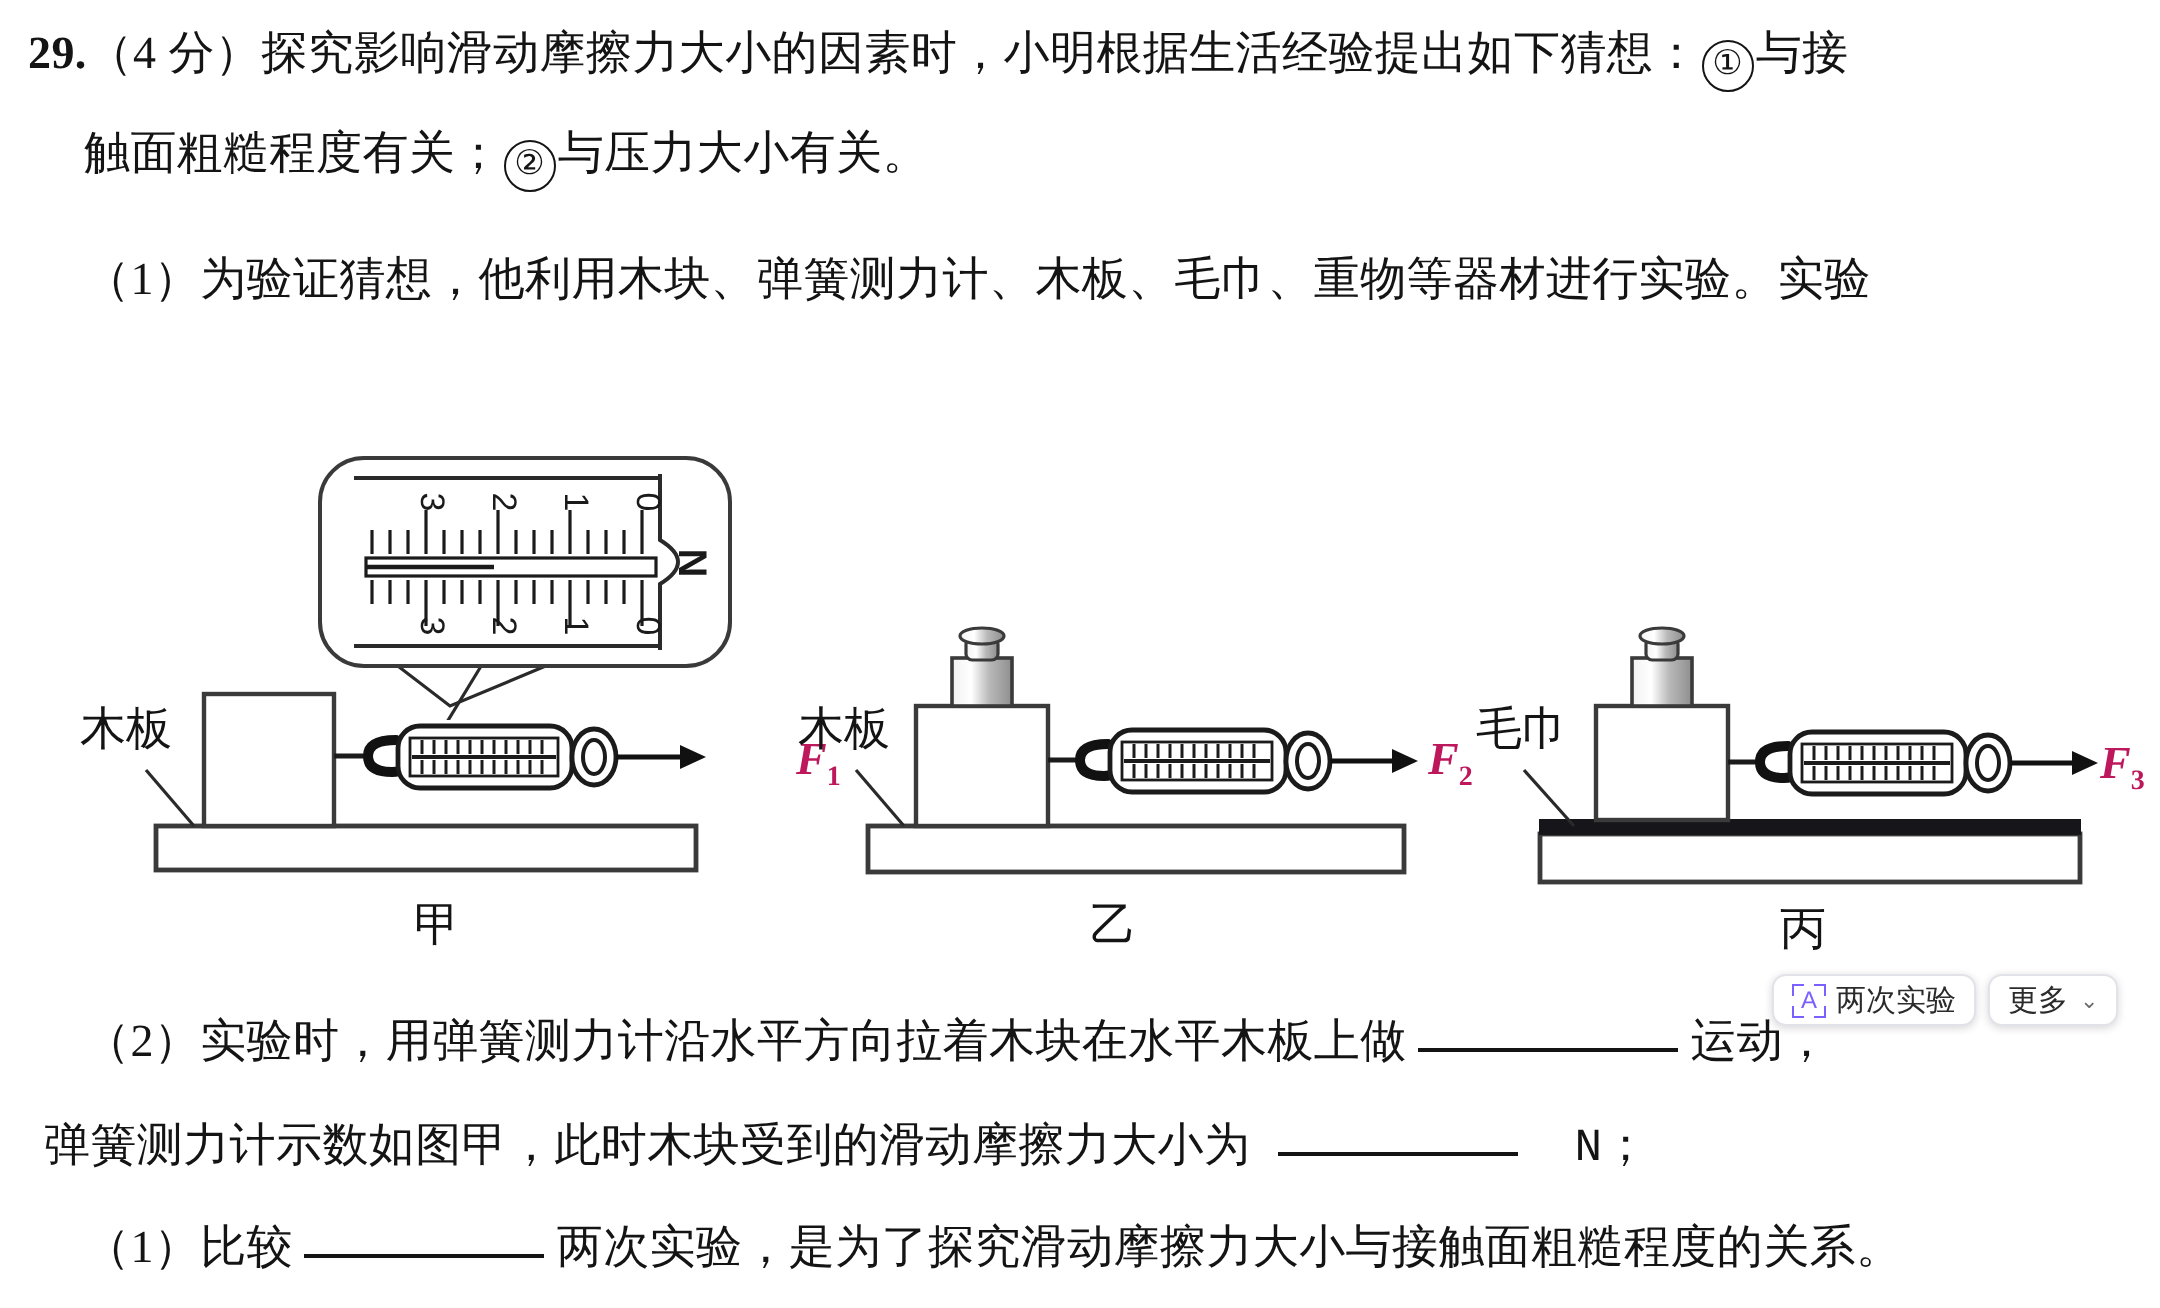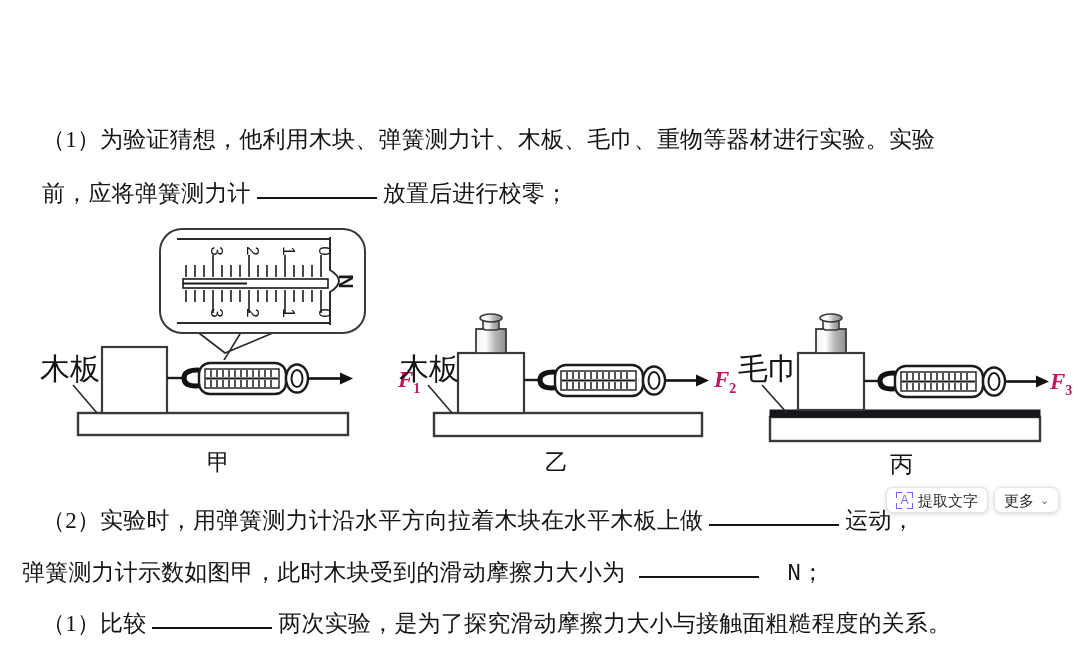--- a/index.html
+++ b/index.html
@@ -41,21 +41,21 @@
     vertical-align:2px;
     height:19px;
   }
   .b-md{width:120px;}
   .b-lg{width:130px;}
 
   
   .figure{position:absolute;left:0;top:215px;width:1080px;height:270px;}
   .fig-label{
     position:absolute;
-    font-size:30px;
+    font-size:23px;
     font-family:"Liberation Serif","DejaVu Serif",serif;
     color:#141414;
     white-space:nowrap;
   }
   .caption{
     position:absolute;
     font-size:23px;
     color:#141414;
     font-family:"Liberation Serif","DejaVu Serif",serif;
   }
@@ -116,27 +116,30 @@
   .ocr-ic i.tr{right:0;top:0;border-right-width:1.4px;border-top-width:1.4px;}
   .ocr-ic i.bl{left:0;bottom:0;border-left-width:1.4px;border-bottom-width:1.4px;}
   .ocr-ic i.br{right:0;bottom:0;border-right-width:1.4px;border-bottom-width:1.4px;}
   svg{display:block;}
 </style>
 </head>
 <body>
 
 <div class="page">
 
-
+  <div class="tline" style="left:14px;top:12px;">
+    <span class="qnum">29.</span><span>（4 分）</span><span>探究影响滑动摩擦力大小的因素时，小明根据生活经验提出如下猜想：</span><span class="circled">①</span><span>与接</span>
+  </div>
+
+  <div class="tline" style="left:42px;top:62px;">
+    <span>触面粗糙程度有关；</span><span class="circled">②</span><span>与压力大小有关。</span>
+  </div>
 
   <div class="tline" style="left:42px;top:125px;">（1）为验证猜想，他利用木块、弹簧测力计、木板、毛巾、重物等器材进行实验。实验</div>
 
-  <div class="tline" style="left:42px;top:178px;">
-    <span>前，应将弹簧测力计</span>&nbsp;<span class="blank b-md"></span>&nbsp;<span>放置后进行校零；</span>
-  </div>
 
   <div class="figure">
 
     <div style="position:absolute;left:155px;top:10px;">
       <svg width="225" height="135" viewBox="0 0 225 135">
 
         <path d="M40 105 L70 128 L125 105 Z" fill="#ffffff" stroke="#2a2a2a" stroke-width="1.6"></path>
         <path d="M88 104 L60 150" stroke="#2a2a2a" stroke-width="1.6" fill="none"></path>
 
         <rect x="5" y="4" width="205" height="104" rx="22" ry="22" fill="#ffffff" stroke="#3a3a3a" stroke-width="2"></rect>
@@ -404,21 +407,21 @@
 
   <div class="float-bar">
     <div class="fbtn">
       <span class="ocr-ic">
         <i class="tl"></i>
           <i class="tr"></i>
           <i class="bl"></i>
           <i class="br"></i>
         <span class="a">A</span>
       </span>
-      <span class="lbl">提取文字</span>
+      <span class="lbl">两次实验</span>
     </div>
     <div class="fbtn">
       <span class="lbl">更多</span>
       <span class="chev">⌄</span>
     </div>
   </div>
 
 </div>
 
 </body></html>

